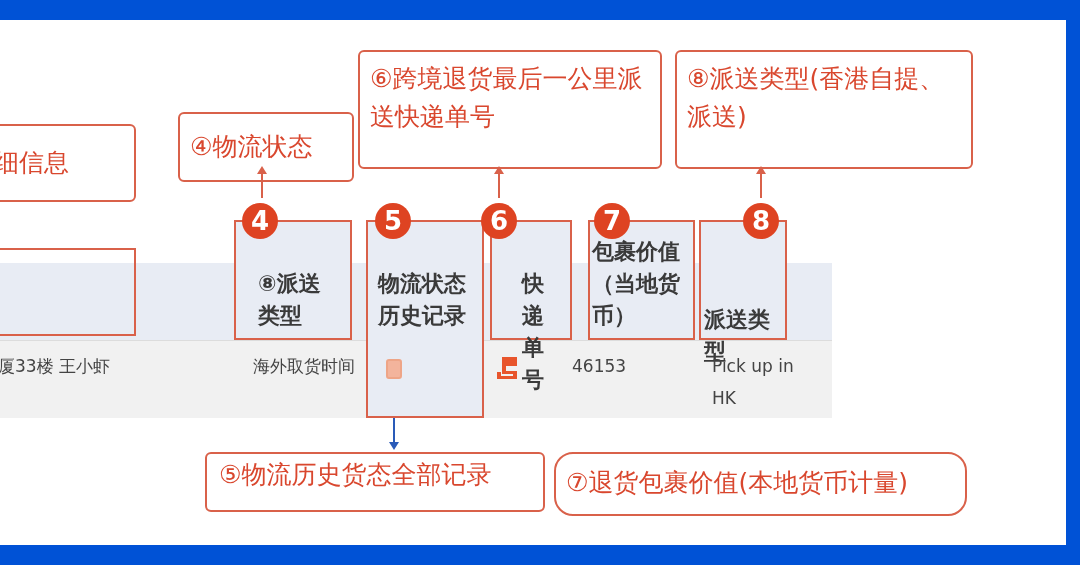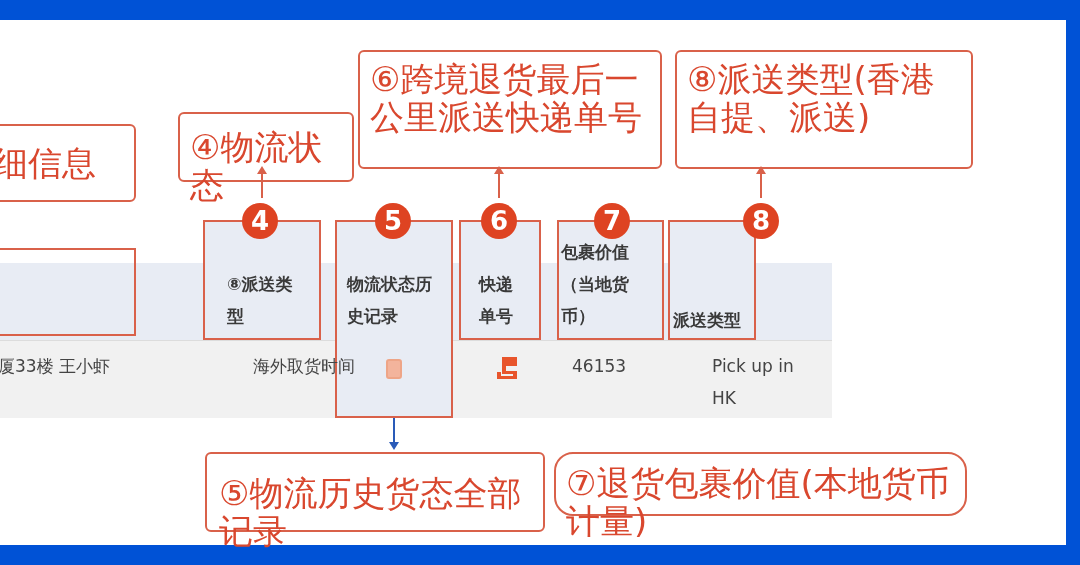--- a/index.html
+++ b/index.html
@@ -5,30 +5,31 @@
   * { box-sizing: border-box; margin: 0; padding: 0; }
   html, body { width: 1080px; height: 565px; overflow: hidden; background: #ffffff; }
   body { position: relative; font-family: "DejaVu Sans", "Liberation Sans", sans-serif; }
 
   .frame-top { position: absolute; left: 0; top: 0; width: 1080px; height: 20px; background: #0052d6; }
   .frame-right { position: absolute; right: 0; top: 0; width: 14px; height: 565px; background: #0052d6; }
   .frame-bottom { position: absolute; left: 0; bottom: 0; width: 1080px; height: 20px; background: #0052d6; }
 
   .callout {
     position: absolute; border: 2px solid #d9614a; border-radius: 6px; background: #fff;
-    color: #d9472e; font-size: 34px; line-height: 38px; padding: 8px 10px;
+    color: #d9472e; font-size: 25px; line-height: 38px; padding: 8px 10px;
   }
 
   .table-header-bg { position: absolute; left: 0; top: 263px; width: 832px; height: 77px; background: #e8ecf4; }
   .table-row-bg { position: absolute; left: 0; top: 340px; width: 832px; height: 78px; background: #f1f1f1; border-top: 1px solid #dcdcdc; }
 
   .hcell {
     position: absolute; border: 2px solid #d9614a; background: #e8ecf4;
-    font-size: 17px; font-weight: bold; color: #3a3a3a; line-height: 32px;
+    font-size: 22px; font-weight: bold; color: #3a3a3a; line-height: 32px;
     padding: 0 8px;
+    margin-left: 31px;
   }
   .badge {
     position: absolute; width: 36px; height: 36px; border-radius: 50%;
     background: #de4322; color: #fff; font-weight: bold; font-size: 26px;
     text-align: center; line-height: 36px; font-family: "DejaVu Sans", sans-serif;
   }
   .cell { position: absolute; font-size: 17px; color: #444; line-height: 32px; }
 
   .arrow-up { position: absolute; width: 2px; background: #d9614a; }
   .arrow-up::before {
@@ -102,18 +103,18 @@
 <div class="cell" style="left:253px; top:350px; width:108px;">海外取货时间</div>
 <div class="doc-icon" style="left:386px; top:359px;"></div>
 <svg class="express-icon" style="left:493px; top:355px;" viewBox="0 0 26 26">
   <path d="M8 2h16v9H13v5h11v8H4v-7h4v4h12v-2H9V2z" fill="#e8552c"></path>
 </svg>
 <div class="cell" style="left:572px; top:350px;">46153</div>
 <div class="cell" style="left:712px; top:350px; width:100px;">Pick up in HK</div>
 
 <div class="arrow-down" style="left:393px; top:418px; height:26px;"></div>
 
-<div class="callout" style="left:205px; top:452px; width:340px; height:80px; padding-top:20px; padding-left:12px;">
+<div class="callout" style="left:205px; top:452px; width:340px; height:60px; padding-top:2px; padding-left:12px;">
   <span>⑤物流历史货态全部记录</span>
 </div>
 <div class="callout" style="left:554px; top:452px; width:413px; height:64px; padding-top:10px; padding-left:10px;border-radius:19px;">
   <span>⑦退货包裹价值(本地货币计量)</span>
 </div>
 
 </body></html>

